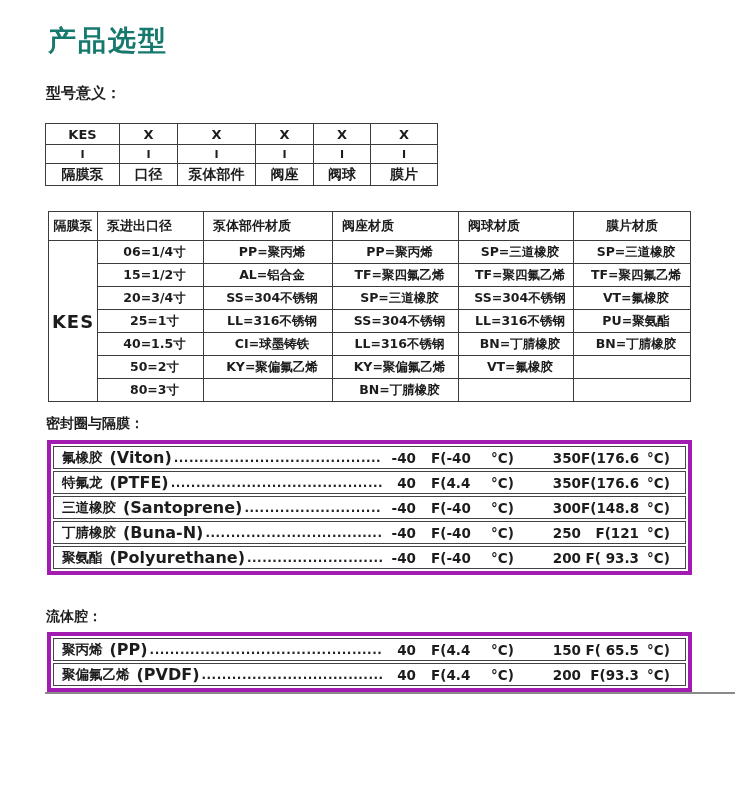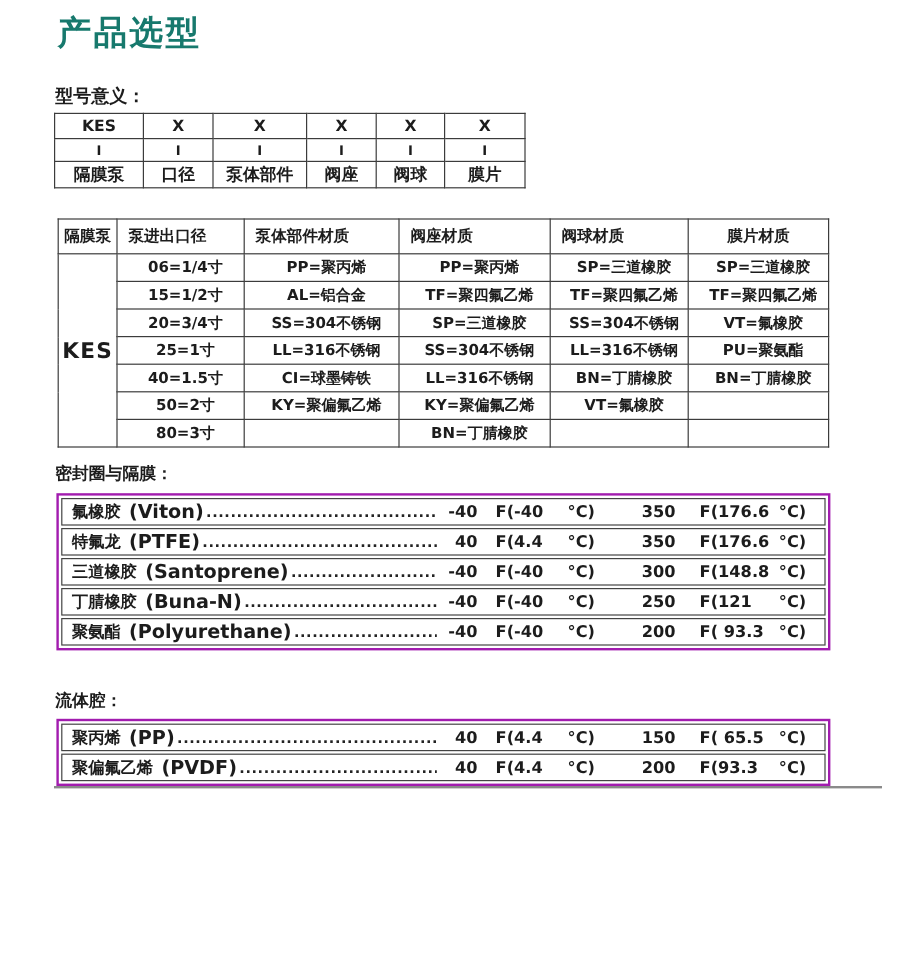--- a/index.html
+++ b/index.html
@@ -2,32 +2,32 @@
 <html><head>
 <meta charset="utf-8">
 <style>
   * { box-sizing: border-box; margin: 0; padding: 0; }
   html,body { background:#ffffff; }
   body {
     width:750px; height:806px; overflow:hidden;
     font-family:"DejaVu Sans","Liberation Sans",sans-serif;
     color:#1c1c1c;
   }
-  .page { position:relative; width:750px; height:574px; padding-top:12px; }
+  .page { position:relative; width:750px; height:574px; padding-top:25px; }
 
   
   .sec-title {
     color:#17796d; font-weight:bold; font-size:28px; line-height:1.15;
     letter-spacing:2px;
   }
   .title-1 { margin-left:48px; }
   .title-2 { margin-left:58px; margin-top:36px; font-size:27px; }
 
   .sub-label { font-size:15px; font-weight:600; }
-  .model-label { margin:27px 0 4px 46px; }
+  .model-label { margin:27px 0 20px 46px; }
   .seal-label  { margin:13px 0 7px 46px; font-size:14px; }
   .fluid-label { margin:33px 16px 6px 46px; font-size:14px; }
 
   
   table.model-table {
     margin-left:45px; border-collapse:collapse; table-layout:fixed; width:392px;
   }
   table.model-table td {
     border:1px solid #3c3c3c; text-align:center; vertical-align:middle;
     font-weight:600; overflow:hidden; white-space:nowrap;
@@ -48,37 +48,37 @@
   }
   table.sel-table th { height:29px; font-size:13px; text-align:left; padding-left:9px; }
   table.sel-table th.c { text-align:center; padding-left:0; }
   table.sel-table td { height:23px; font-size:12.5px; text-align:center; padding-left:8px; }
   table.sel-table td.kes {
     text-align:center; padding-left:0; font-size:18px; letter-spacing:1px; font-weight:600;
   }
 
   
   .temp-table {
-    margin-left:47px; width:645px; border:2px solid #a21caf;
+    margin-left:47px; width:645px; border:4px solid #a21caf;
     padding:2px; display:flex; flex-direction:column; gap:2px; background:#fff;
   }
   .t-row {
     border:1px solid #444; height:23px; display:flex; align-items:center;
     padding:0 8px; font-size:13.5px; font-weight:600; white-space:nowrap;
   }
   .mat-name { margin-right:7px; }
   .mat-en { font-size:16px; }
   .leader { flex:1 1 auto; overflow:hidden; margin:0 0 0 2px; font-size:12px; letter-spacing:0.5px; color:#222; }
   .leader::after { content:"...................................................................................................................................................................."; }
   .v { flex:none; }
   .v.minf { width:34px; text-align:right; }
   .v.minc { width:52px; margin-left:15px; text-align:left; }
   .v.unit { width:30px; margin-left:8px; text-align:left; }
   .v.maxf { width:36px; text-align:right; margin-left:24px; }
-  .v.maxc { width:58px; margin-left:20px; text-align:left; }
+  .v.maxc { width:58px; text-align:right; }
 
   
   .footer-rule { margin-left:45px; width:690px; height:2px; background:#8a8a8a; }
 </style>
 </head>
 <body>
 
 <div class="page">
 
   <h1 class="sec-title title-1">产品选型</h1>

